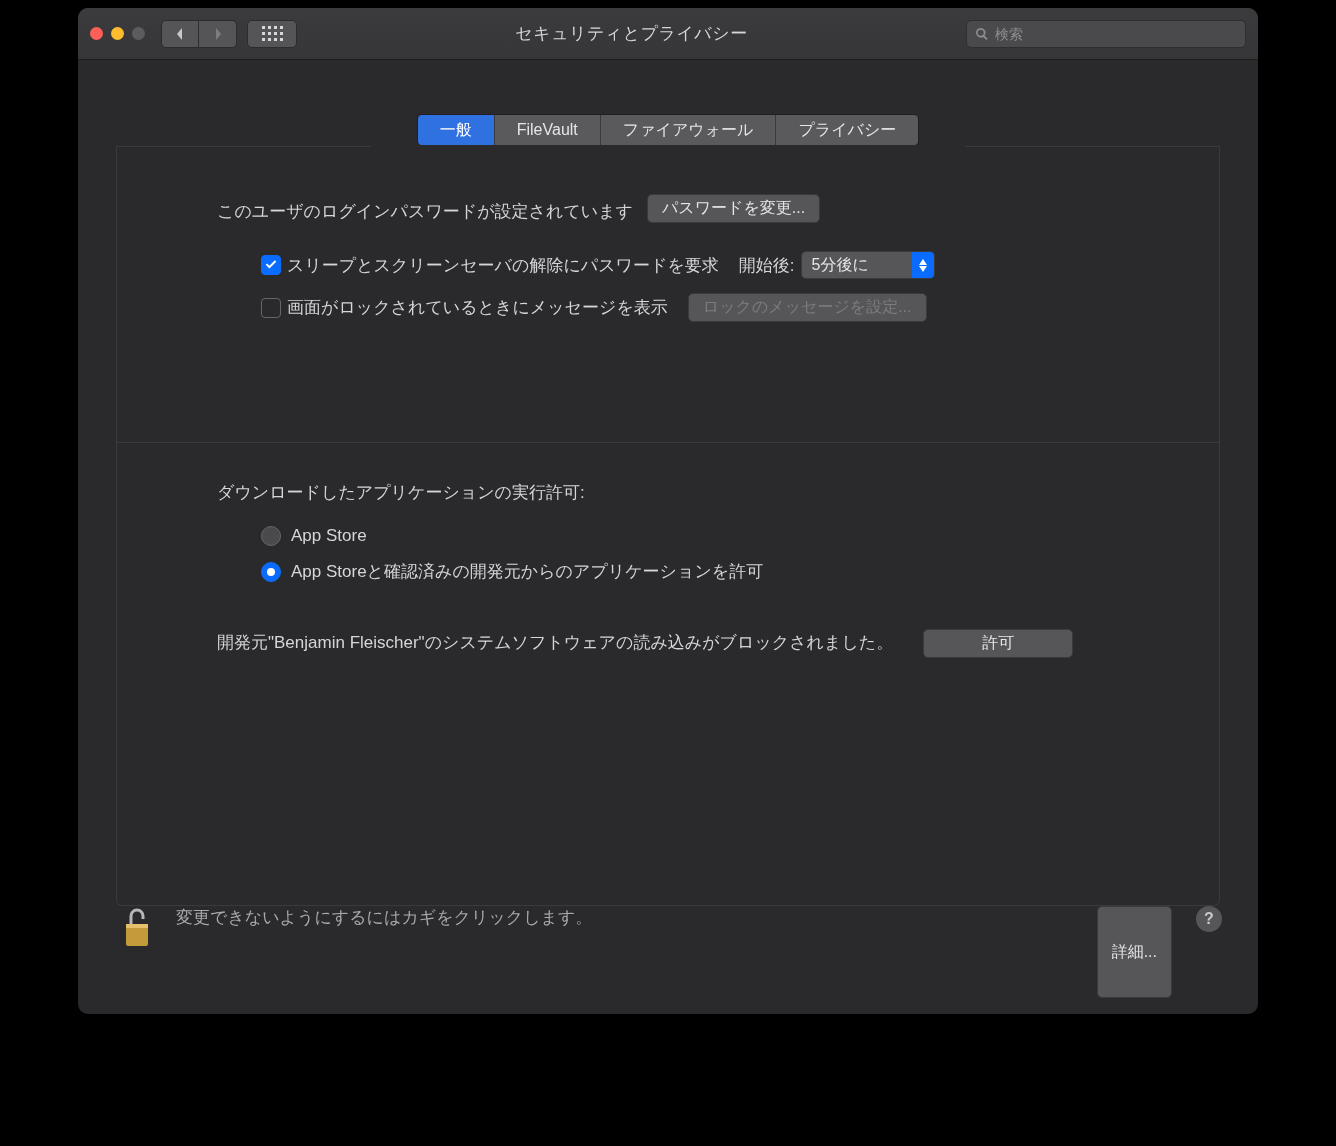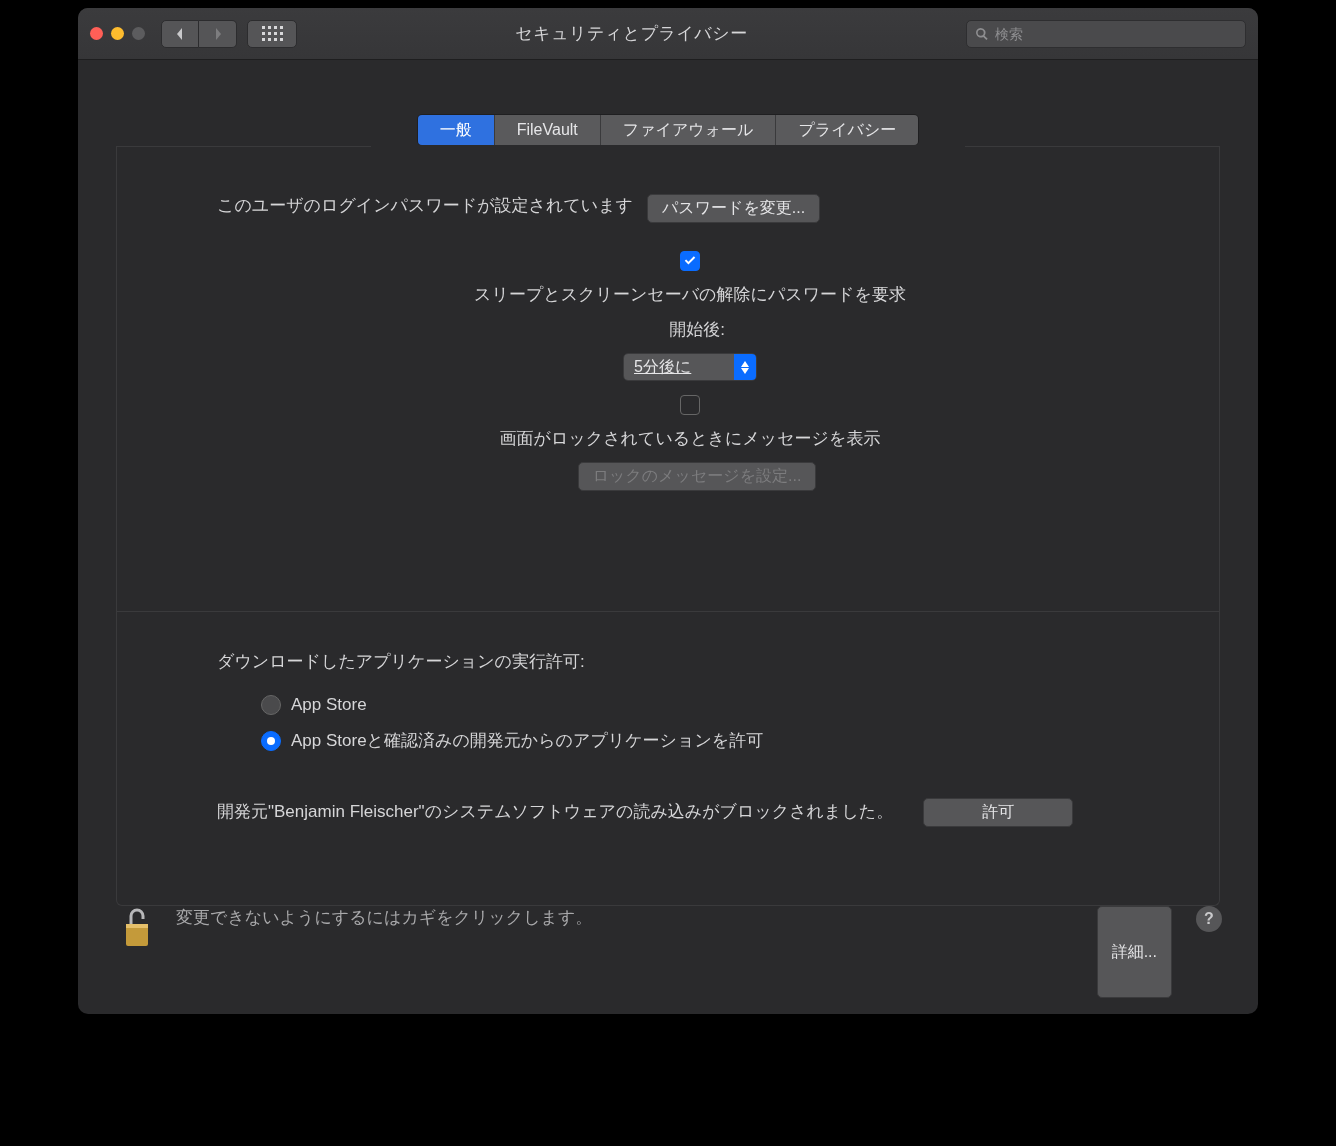--- a/index.html
+++ b/index.html
@@ -28,31 +28,31 @@
   
   .tabrow{display:flex;justify-content:center;margin-top:54px;}
   .tabs{display:flex;border-radius:5px;overflow:hidden;border:1px solid #1f1f21;}
   .tab{height:30px;padding:0 22px;display:flex;align-items:center;justify-content:center;background:#5a5a5c;color:#e6e6e8;font-size:16px;border-right:1px solid #3a3a3c;cursor:pointer;}
   .tab:last-child{border-right:none;}
   .tab.active{background:#2f71e0;color:#fff;}
   
   .panel{margin:0 38px; border:1px solid #3a3a3c; border-top:none; border-radius:0 0 6px 6px; height:760px; padding:48px 100px 0 100px; position:relative;}
   .panel::before{content:"";position:absolute;left:0;right:0;top:0;height:1px;background:#3a3a3c;}
   .tabmask{position:absolute;top:-1px;left:50%;transform:translateX(-50%);width:594px;height:2px;background:#2a2a2c;}
-  .row{display:flex;align-items:flex-start;color:#d6d6d8;font-size:17px;}
+  .row{display:flex;align-items:flex-end;color:#d6d6d8;font-size:17px;}
   .row1{margin-bottom:28px; gap:14px;}
   .btn{background:#565658;border:1px solid #3a3a3c;border-radius:5px;color:#e6e6e8;font-size:16px;padding:3px 14px;cursor:pointer;}
   .btn.disabled{color:#7c7c7e;cursor:default;}
-  .checkrow{display:flex;align-items:center;gap:12px;color:#d6d6d8;font-size:17px;margin-left:44px;margin-bottom:14px;flex-direction:column;}
+  .checkrow{display:flex;align-items:center;gap:6px;color:#d6d6d8;font-size:17px;margin-left:44px;margin-bottom:14px;}
   .checkbox{width:20px;height:20px;border-radius:4px;border:1px solid #666;display:flex;align-items:center;justify-content:center;flex-shrink:0;}
   .checkbox.checked{background:#0a6cff;border-color:#0a6cff;}
   .checkbox.checked svg{width:14px;height:14px;fill:#fff;}
   .label-after{margin-left:14px;}
   .select{display:flex;align-items:center;height:28px;border:1px solid #3a3a3c;border-radius:5px;overflow:hidden;}
-  .select .val{padding:0 10px;color:#e6e6e8;font-size:16px;background:#565658;height:100%;display:flex;align-items:center;min-width:110px;text-decoration:underline;}
+  .select .val{padding:0 10px;color:#e6e6e8;font-size:16px;background:#565658;height:100%;display:flex;align-items:center;min-width:110px;}
   .select .knob{width:22px;height:100%;background:#0a6cff;display:flex;flex-direction:column;align-items:center;justify-content:center;gap:1px;}
   .select .knob svg{width:8px;height:6px;fill:#fff;}
   .hr{height:1px;background:#3a3a3c;margin:120px -100px 38px -100px;}
   .section-h{color:#d6d6d8;font-size:17px;margin-bottom:22px;}
   .radiorow{display:flex;align-items:center;gap:10px;color:#d6d6d8;font-size:17px;margin-left:44px;margin-bottom:14px;}
   .radio{width:20px;height:20px;border-radius:50%;border:1px solid #666;background:#4a4a4c;flex-shrink:0;position:relative;}
   .radio.checked{background:#0a6cff;border-color:#0a6cff;}
   .radio.checked::after{content:"";position:absolute;left:50%;top:50%;width:8px;height:8px;background:#fff;border-radius:50%;transform:translate(-50%,-50%);}
   .blocked{display:flex;align-items:flex-start;gap:30px;margin-top:46px;}
   .blocked .txt{color:#d6d6d8;font-size:17px;line-height:1.6;max-width:700px;}

